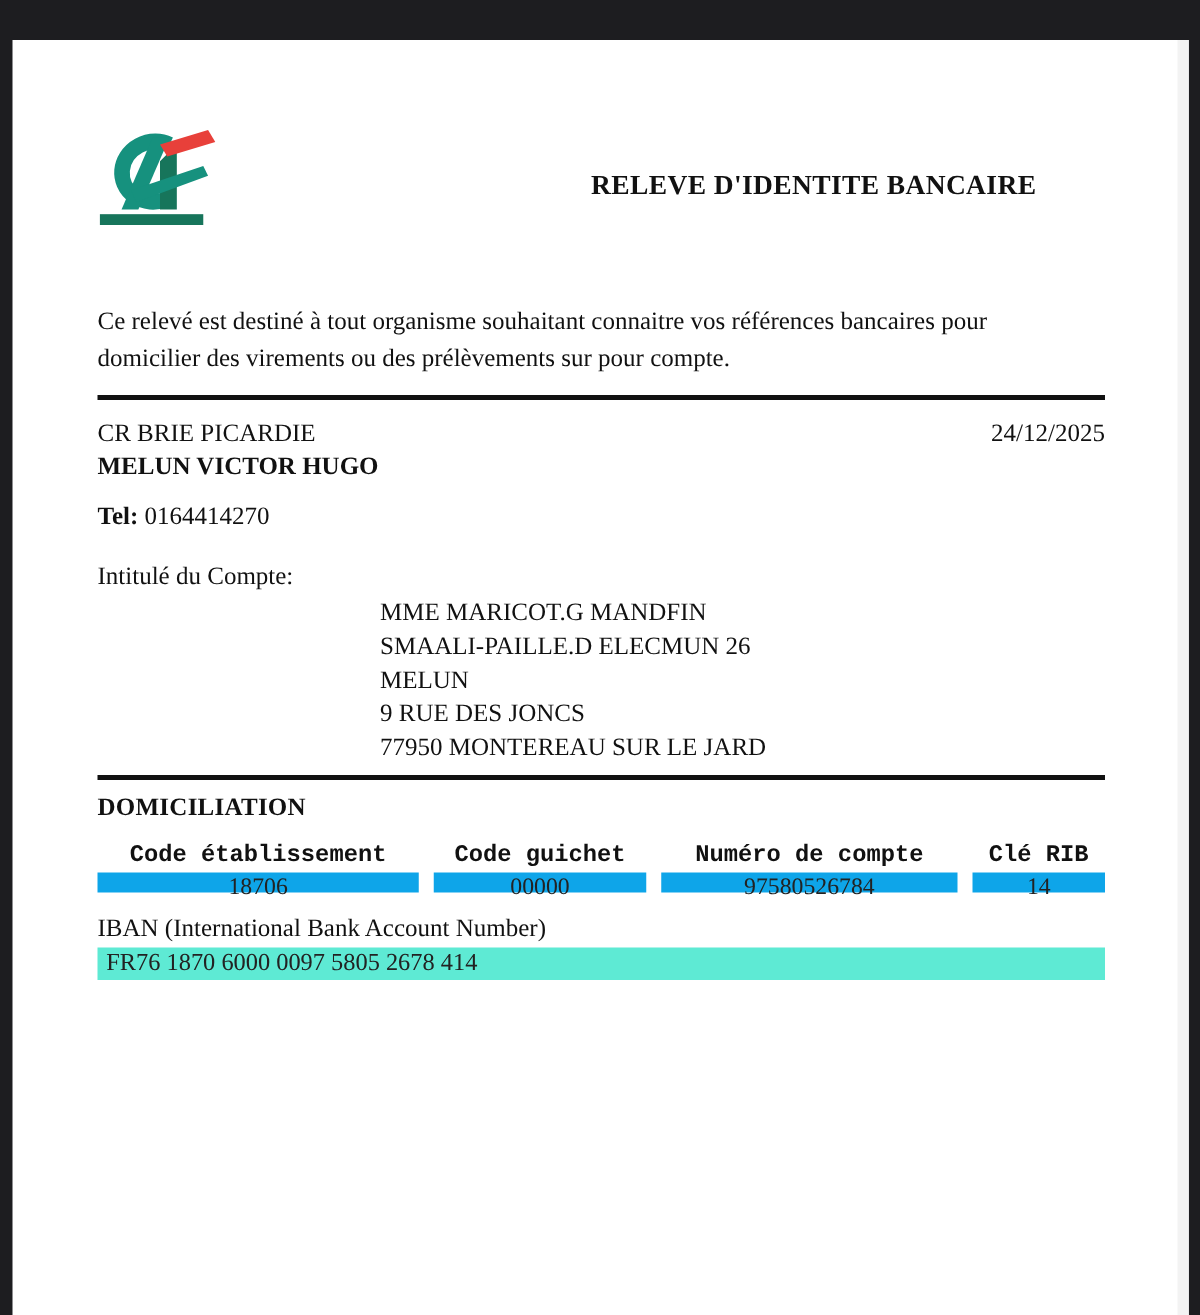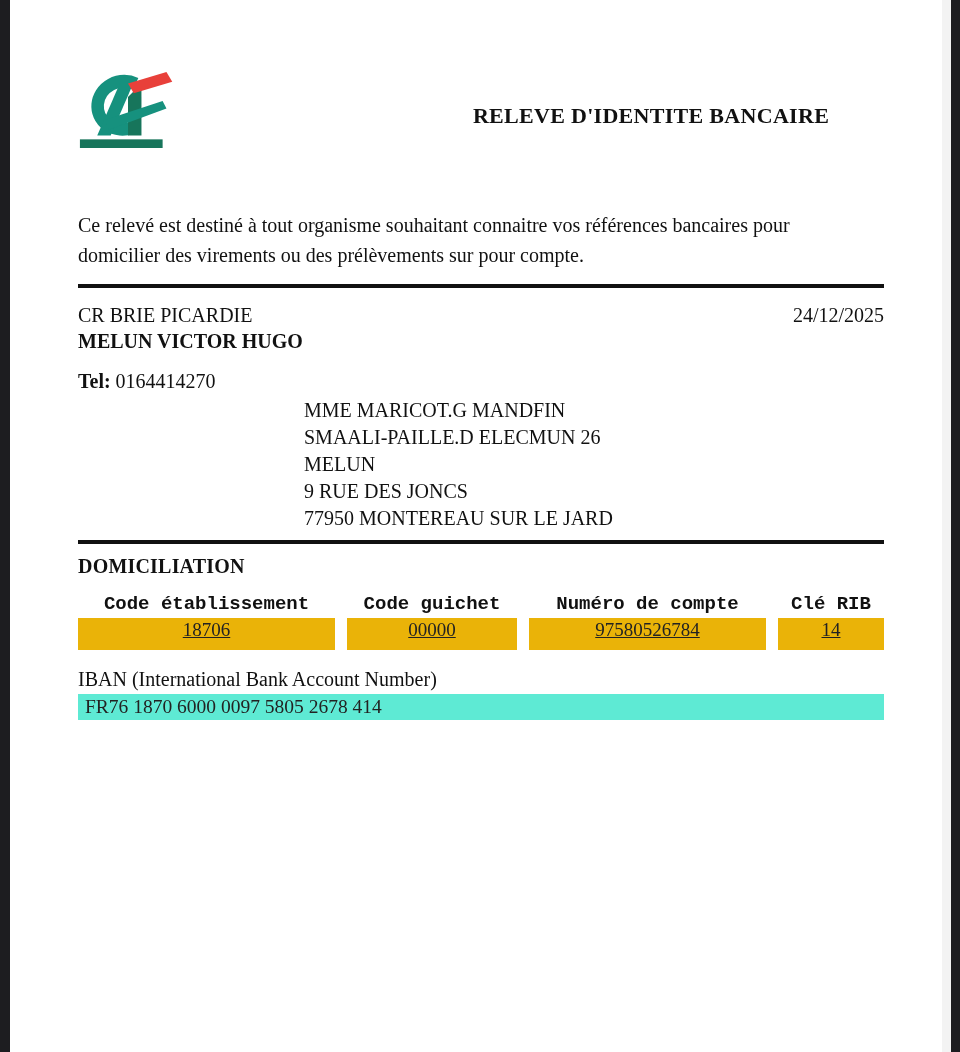--- a/index.html
+++ b/index.html
@@ -8,20 +8,21 @@
     font-family: "Liberation Serif", "DejaVu Serif", serif;
     background: #1d1d20;
     color: #111;
     position: relative;
     overflow: hidden;
   }
   .viewer {
     position: absolute;
     inset: 0;
     background: #1d1d20;
+    margin-top: 32px;
   }
   .page {
     position: absolute;
     top: 0;
     bottom: 0;
     left: 10px;
     right: 9px;
     background: #ffffff;
     padding: 0 67px 0 68px;
   }
@@ -70,21 +71,21 @@
   .address-block { margin: 3px 0 0 226px; font-size: 20px; line-height: 27px; }
   
   .domiciliation-heading { margin-top: 9px; font-size: 20px; font-weight: bold; line-height: 26px; letter-spacing: 0.2px; }
   .table-head { margin-top: 13px; display: flex; gap: 12px; }
   .table-row  { margin-top: 2px;  display: flex; gap: 12px; }
   .col-1 { flex: 0 0 257px; }
   .col-2 { flex: 0 0 170px; }
   .col-3 { flex: 0 0 237px; }
   .col-4 { flex: 1 1 auto; }
   .th { font-weight: bold; font-size: 19px; text-align: center; line-height: 24px; font-family: Liberation Mono, monospace; }
-  .td { background: #eab308; font-size: 19px; text-align: center; line-height: 24px; height: 32px; color: #222; text-decoration: underline; }
+  .td { background: #0ea5e9; font-size: 19px; text-align: center; line-height: 24px; height: 16px; color: #222; }
   
   .iban-label { margin-top: 16px; font-size: 20px; line-height: 26px; }
   .iban-label .lbl, .bic-line .lbl, .bic-line .val { font-weight: normal; }
   .iban-bar {
     margin-top: 2px;
     height: 26px;
     line-height: 26px;
     background: #5eead4;
     font-size: 19.5px;
     padding-left: 7px;
@@ -121,20 +122,21 @@
     <div class="agency-row">
       <span>CR BRIE PICARDIE</span>
       <span>24/12/2025</span>
     </div>
     <div class="branch-name">MELUN VICTOR HUGO</div>
 
     <div class="tel-line">
       <span class="lbl">Tel:</span><span class="sp"> </span><span>0164414270</span>
     </div>
 
+    <div class="account-label">Intitulé du Compte:</div>
     <div class="address-block">
       <div>MME MARICOT.G MANDFIN</div>
       <div>SMAALI-PAILLE.D ELECMUN 26</div>
       <div>MELUN</div>
       <div>9 RUE DES JONCS</div>
       <div>77950 MONTEREAU SUR LE JARD</div>
     </div>
 
     <div class="rule rule-2"></div>
 

